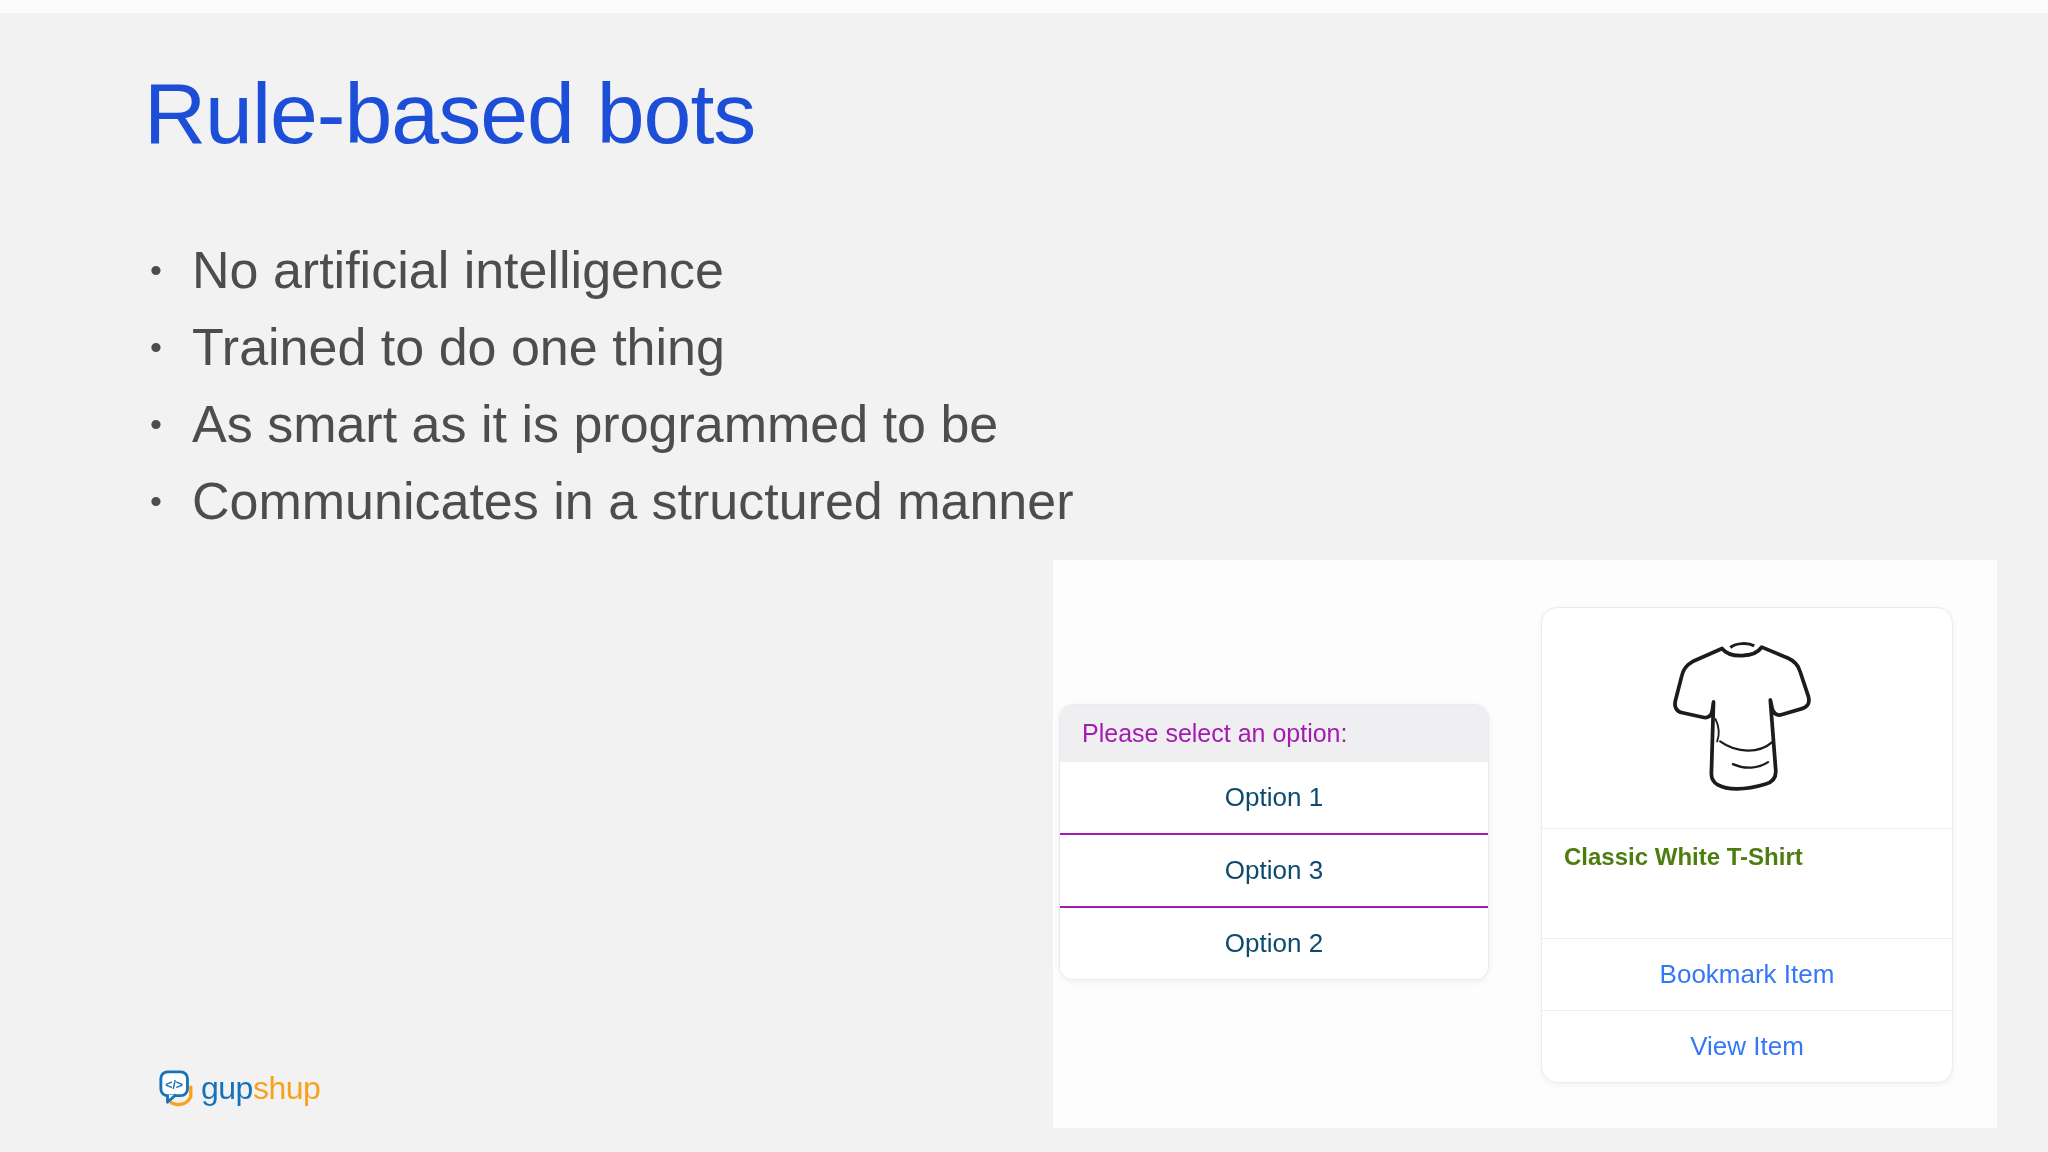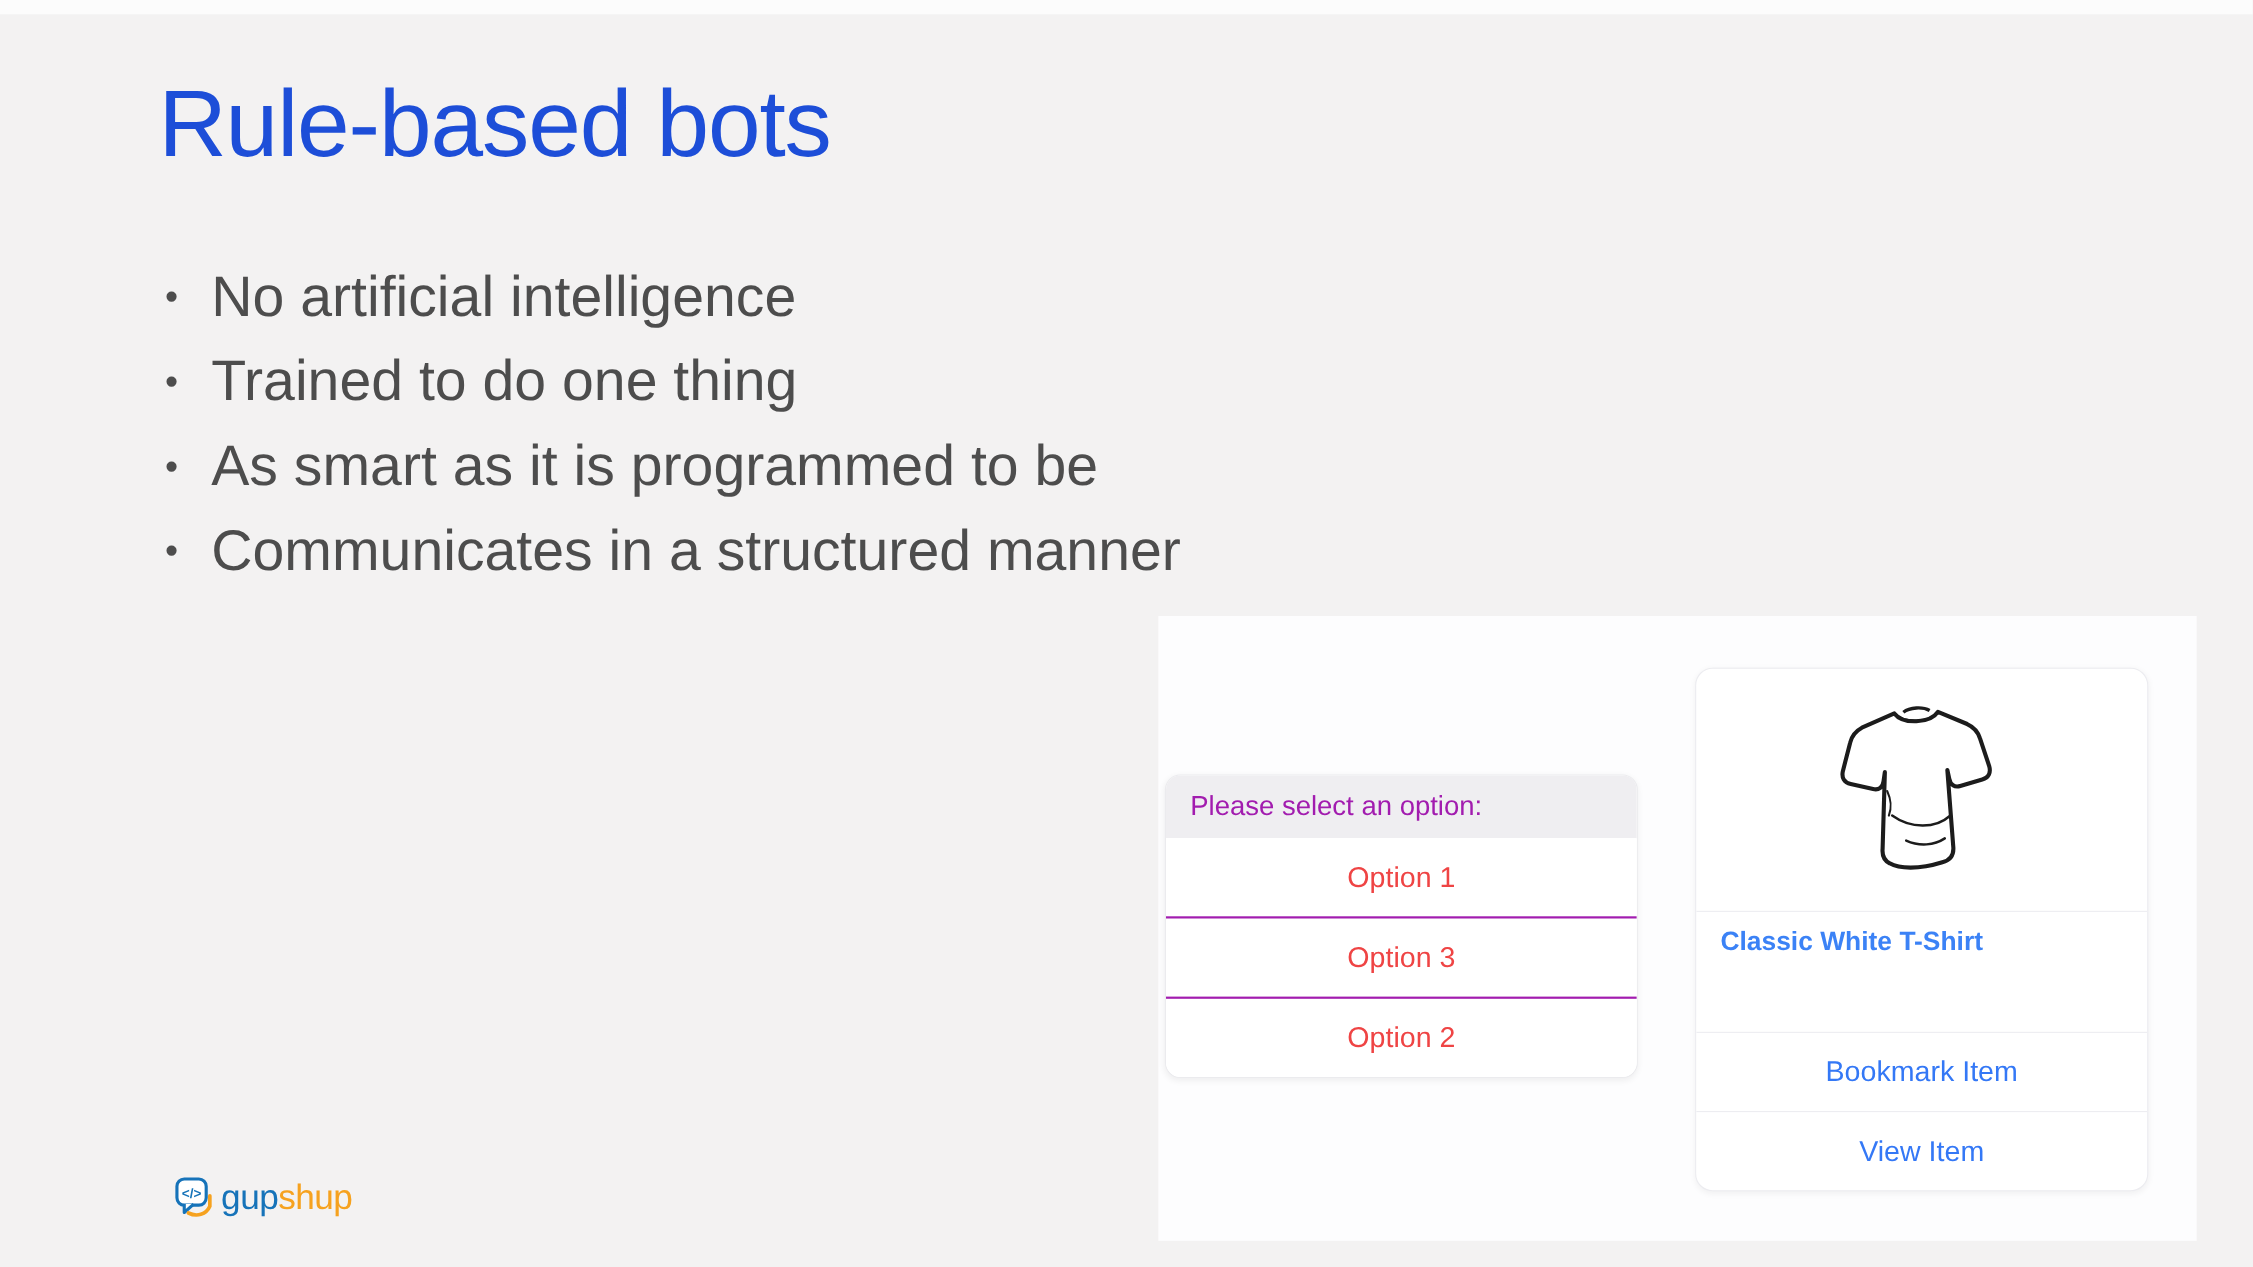--- a/index.html
+++ b/index.html
@@ -39,39 +39,39 @@
     background:#ffffff; border:1px solid #ebebee; border-radius:14px;
     box-shadow:0 2px 6px rgba(0,0,0,0.06);
     display:flex; flex-direction:column; overflow:hidden; box-sizing:border-box;
   }
   .options-header {
     flex:0 0 57px; background:#efeef1; display:flex; align-items:center;
     padding-left:22px; font-size:25px; color:#a21caf;
   }
   .option-row {
     flex:1; display:flex; align-items:center; justify-content:center;
-    font-size:26px; color:#ef4444; background:#fff; cursor:pointer;
+    font-size:26px; color:#0c4a6e; background:#fff; cursor:pointer;
   }
   .option-row + .option-row { border-top:2px solid #a21caf; }
   .product-card {
     position:absolute; left:488px; top:47px; width:412px; height:476px;
     background:#ffffff; border:1px solid #ececf0; border-radius:16px;
     box-shadow:0 2px 6px rgba(0,0,0,0.05);
     display:flex; flex-direction:column; overflow:hidden; box-sizing:border-box;
   }
   .card-image {
     flex:0 0 220px; display:flex; align-items:center; justify-content:center;
     border-bottom:1px solid #ededf1;
   }
   .card-image svg { transform:rotate(-2deg); }
   .card-info {
     flex:1; padding:14px 22px 0 22px; border-bottom:1px solid #ededf1;
     box-sizing:border-box;
   }
-  .card-title { font-size:24px; font-weight:bold; color:#3b82f6; margin-bottom:7px; }
+  .card-title { font-size:24px; font-weight:bold; color:#4d7c0f; margin-bottom:7px; }
   .card-desc { font-size:22px; color:#85858a; line-height:28px; width:318px; }
   .card-action {
     flex:0 0 71px; display:flex; align-items:center; justify-content:center;
     font-size:26px; color:#3478f6; cursor:pointer;
   }
   .card-action + .card-action { border-top:1px solid #ededf1; }
   
   .logo {
     position:absolute; left:158px; top:1068px;
     display:flex; align-items:center; gap:5px;

